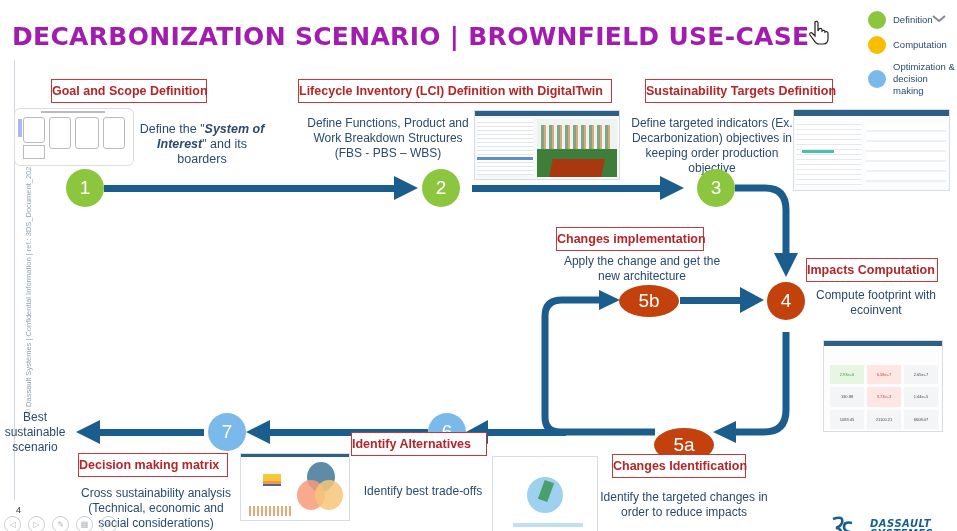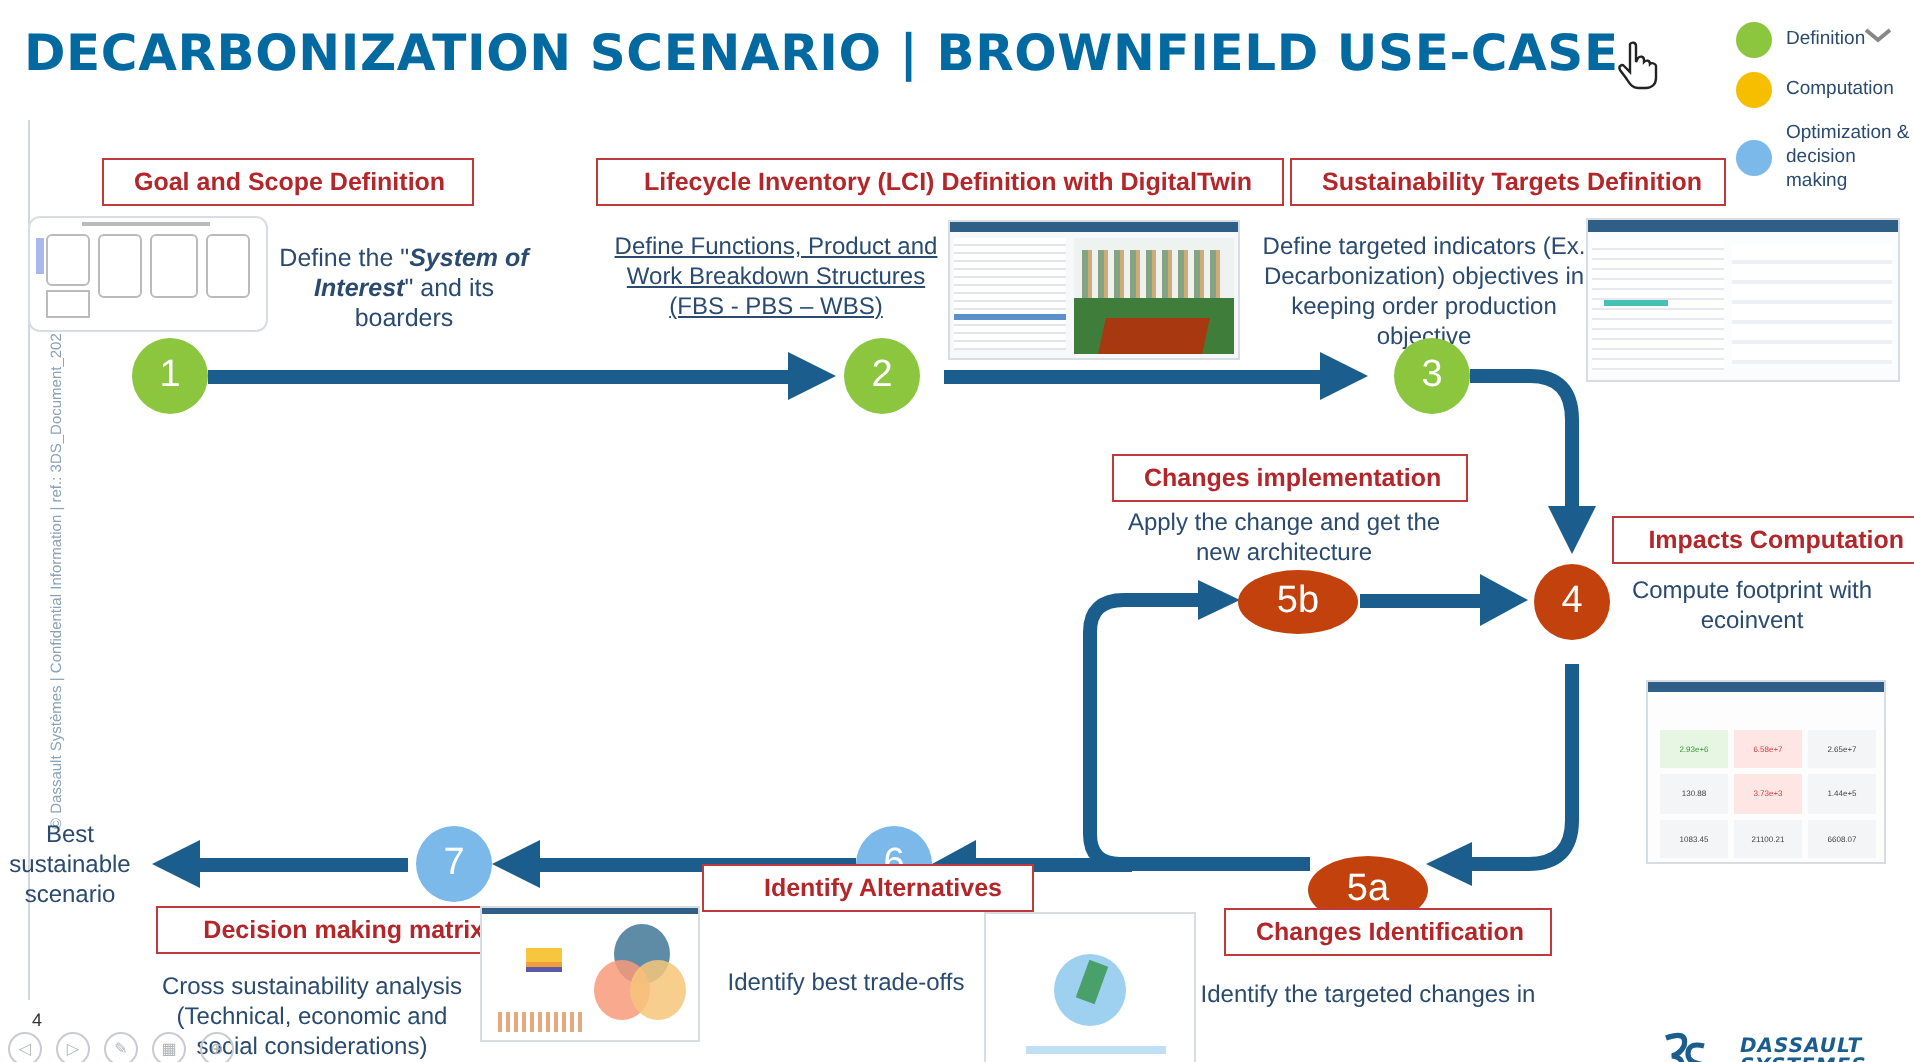--- a/index.html
+++ b/index.html
@@ -1,21 +1,21 @@
 <!DOCTYPE html>
 <html><head>
 <meta charset="utf-8">
 <style>
   html,body{margin:0;padding:0;background:#fff;}
   body{width:957px;height:531px;position:relative;overflow:hidden;font-family:"Liberation Sans",sans-serif;}
   .abs{position:absolute;}
-  .title{left:12px;top:12px;font-family:"DejaVu Sans",sans-serif;font-weight:bold;font-size:25px;color:#0369a1;letter-spacing:0.3px;white-space:nowrap;}
+  .title{left:12px;top:22px;font-family:"DejaVu Sans",sans-serif;font-weight:bold;font-size:25px;color:#a21caf;letter-spacing:0.3px;white-space:nowrap;}
   .vline{left:14px;top:60px;width:1px;height:440px;background:#cfd8e0;}
   .sidetext{left:-82px;top:300px;transform:rotate(-90deg);transform-origin:center;font-size:7.5px;color:#8aa3b8;white-space:nowrap;width:220px;text-align:center;}
-  .box{border:1.5px solid #c0393b;background:#fff;color:#b3262a;font-weight:bold;font-size:12.5px;text-align:right;padding:4px 15px;white-space:nowrap;}
+  .box{border:1.5px solid #c0393b;background:#fff;color:#b3262a;font-weight:bold;font-size:12.5px;text-align:left;padding:4px 0;white-space:nowrap;}
   .desc{color:#2a4b6f;font-size:12px;text-align:center;line-height:15px;}
   .circle{border-radius:50%;color:#fff;font-size:19px;display:flex;align-items:center;justify-content:center;}
   .green{background:#8cc63f;}
   .orange{background:#c2410c;}
   .blue{background:#7ab9ea;}
   .oval{border-radius:50%;}
   .shot{border:1px solid #d8dde3;background:#f6f8fa;overflow:hidden;}
   .legend-dot{width:18px;height:18px;border-radius:50%;}
   .legend-label{font-size:9.5px;color:#2a4b6f;line-height:12px;}
   .navbtn{width:15px;height:15px;border:1px solid #c8ccd0;border-radius:50%;font-size:8px;color:#b0b5ba;display:flex;align-items:center;justify-content:center;}
@@ -94,21 +94,21 @@
   <div style="position:absolute;left:34px;top:8px;width:20px;height:30px;border:1px solid #bbb;border-radius:3px"></div>
   <div style="position:absolute;left:60px;top:8px;width:22px;height:30px;border:1px solid #bbb;border-radius:3px"></div>
   <div style="position:absolute;left:88px;top:8px;width:20px;height:30px;border:1px solid #bbb;border-radius:3px"></div>
   <div style="position:absolute;left:8px;top:36px;width:20px;height:12px;border:1px solid #bbb"></div>
   <div style="position:absolute;left:3px;top:10px;width:4px;height:18px;background:#aab8ee"></div>
 </div>
 <div class="abs desc" style="left:132px;top:122px;width:140px;font-size:12.5px;"><span>Define the "</span><b><i>System of Interest</i></b><span>" and its boarders</span></div>
 <div class="abs circle green" style="left:66px;top:169px;width:38px;height:38px;">1</div>
 
 <div class="abs box" style="left:298px;top:79px;width:312px;">Lifecycle Inventory (LCI) Definition with DigitalTwin</div>
-<div class="abs desc" style="left:302px;top:116px;width:172px;text-decoration:underline;">
+<div class="abs desc" style="left:302px;top:116px;width:172px;">
   <div>Define Functions, Product and</div>
     <div>Work Breakdown Structures</div>
     <div>(FBS - PBS – WBS)</div>
 </div>
 <div class="abs shot" style="left:474px;top:110px;width:144px;height:68px;">
   <div style="height:5px;background:#2f5f86"></div>
   <div style="position:absolute;left:2px;top:8px;width:56px;height:56px;background:repeating-linear-gradient(#fff 0 3px,#e2e6ea 3px 4px)"></div>
   <div style="position:absolute;left:2px;top:46px;width:56px;height:3px;background:#5c90c8"></div>
   <div style="position:absolute;left:62px;top:8px;width:80px;height:58px;background:#eef2f0">
     <div style="position:absolute;left:4px;top:6px;width:72px;height:30px;background:repeating-linear-gradient(90deg,#6a8f6a 0 3px,#c99a5a 3px 5px,#eef2f0 5px 8px);opacity:0.8"></div>
@@ -157,20 +157,21 @@
     <div style="background:#f4f5f6;font-size:4px;color:#444;display:flex;align-items:center;justify-content:center">1083.45</div>
     <div style="background:#f4f5f6;font-size:4px;color:#444;display:flex;align-items:center;justify-content:center">21100.21</div>
     <div style="background:#f4f5f6;font-size:4px;color:#444;display:flex;align-items:center;justify-content:center">6608.07</div>
   </div>
 </div>
 
 <div class="abs circle orange oval" style="left:654px;top:428px;width:60px;height:34px;">5a</div>
 <div class="abs box" style="left:612px;top:454px;width:132px;">Changes Identification</div>
 <div class="abs desc" style="left:600px;top:490px;width:168px;">
   <div>Identify the targeted changes in</div>
+    <div>order to reduce impacts</div>
 </div>
 
 <div class="abs circle blue" style="left:428px;top:413px;width:38px;height:38px;">6</div>
 <div class="abs box" style="left:351px;top:432px;width:134px;">Identify Alternatives</div>
 <div class="abs desc" style="left:356px;top:484px;width:134px;">Identify best trade-offs</div>
 <div class="abs shot" style="left:492px;top:456px;width:104px;height:74px;background:#fff;">
   <div style="position:absolute;left:34px;top:20px;width:36px;height:36px;border-radius:50%;background:#9ed0f0"></div>
   <div style="position:absolute;left:48px;top:24px;width:10px;height:20px;background:#4aa06a;transform:rotate(20deg)"></div>
   <div style="position:absolute;left:20px;top:66px;width:70px;height:4px;background:#bfe0f4"></div>
 </div>

